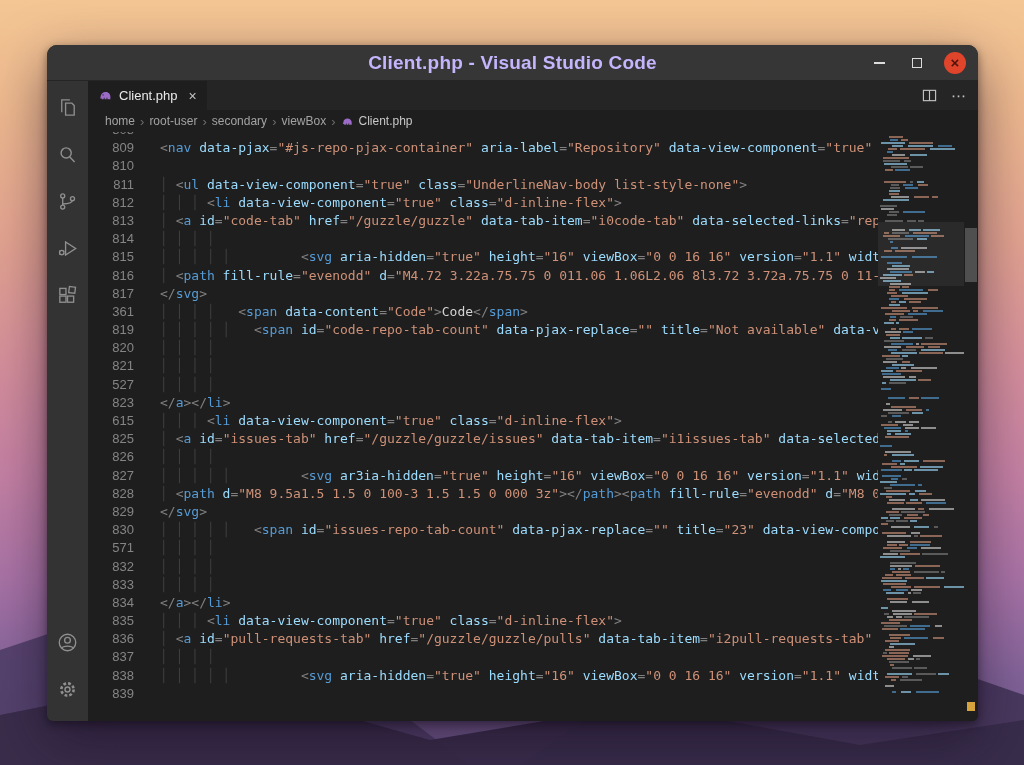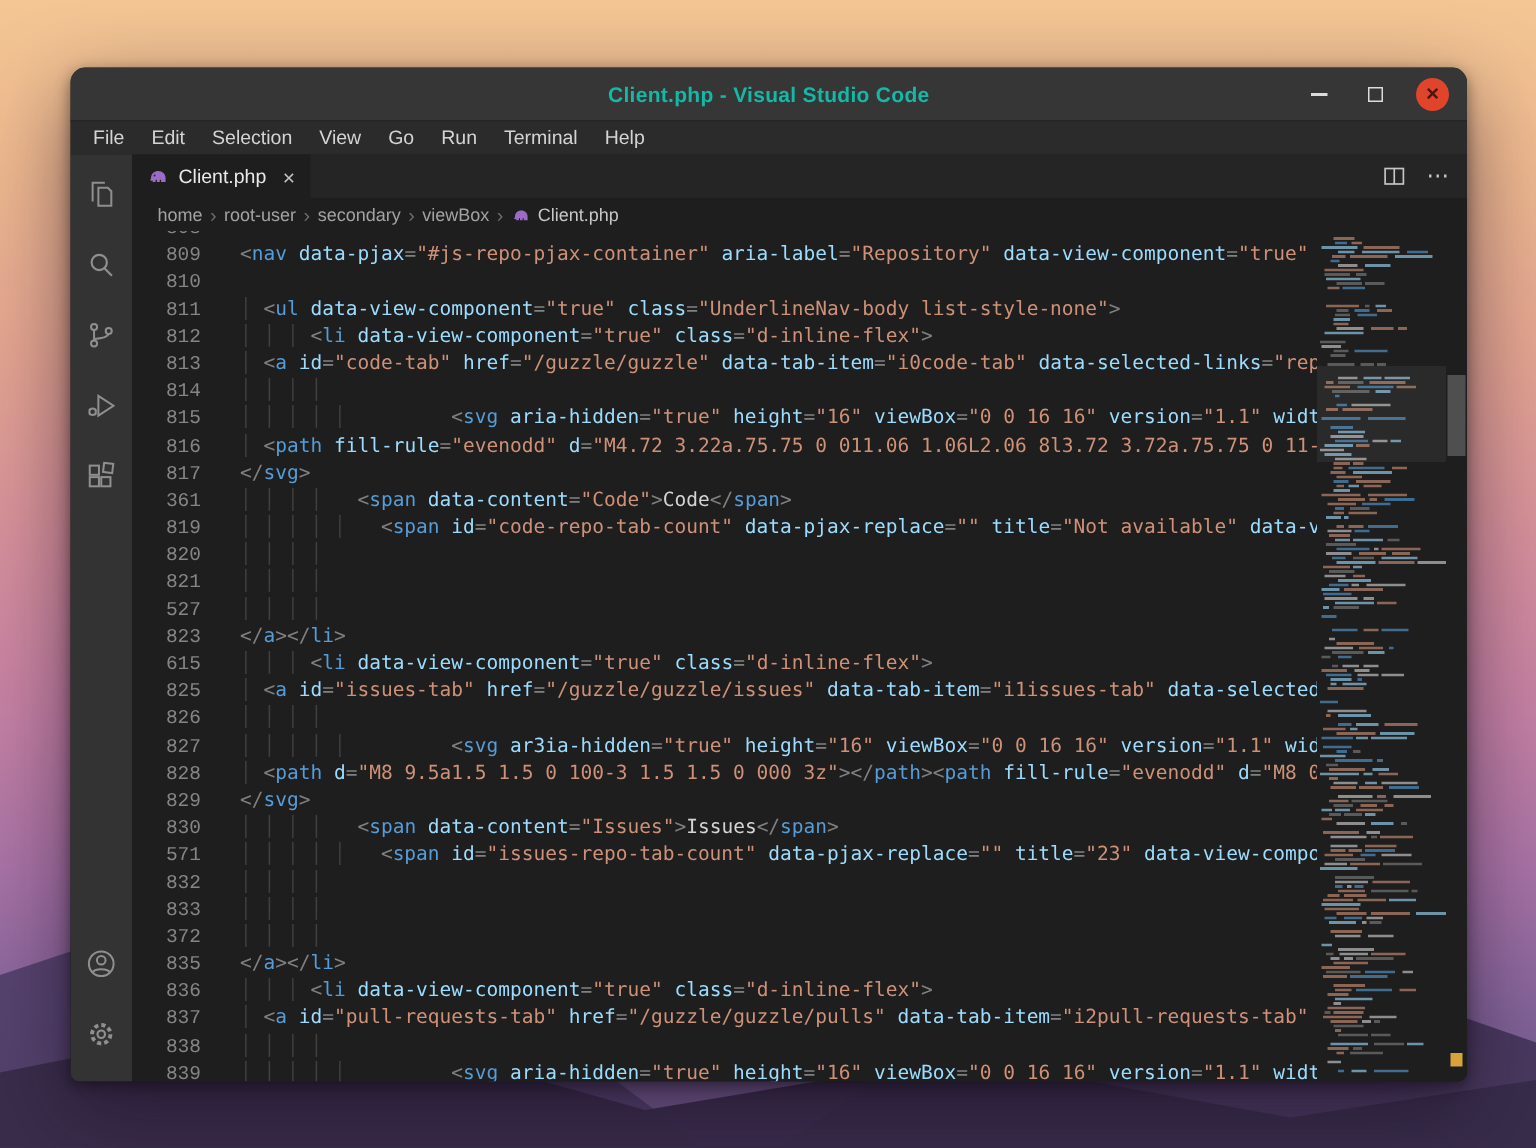--- a/index.html
+++ b/index.html
@@ -10,21 +10,21 @@
     background:linear-gradient(180deg,#f3c694 0%,#eeb98f 14%,#e3a391 32%,#d58f9c 48%,#c581a4 62%,#a873a6 76%,#84649a 88%,#6a5588 100%); }
   .mountains { position:absolute; left:0; bottom:0; width:1024px; height:210px; }
 
   
   .window { position:absolute; left:47px; top:45px; width:931px; height:676px;
     border-radius:10px 10px 6px 6px; overflow:hidden; background:#1e1e1e;
     box-shadow:0 20px 55px rgba(25,12,35,.55), 0 3px 10px rgba(0,0,0,.45); display:flex; flex-direction:column; }
 
   .titlebar { height:36px; background:#363636; border-bottom:1px solid #252525;
     display:flex; align-items:center; justify-content:center; position:relative; flex:0 0 auto; }
-  .title { color:#14b8a6; font-size:14px; font-weight:bold; letter-spacing:.2px; }
+  .title { color:#c4b5fd; font-size:19px; font-weight:bold; letter-spacing:.2px; }
   .win-controls { position:absolute; right:12px; top:0; height:100%; display:flex; align-items:center; gap:16px; }
   .wc { width:22px; height:22px; display:flex; align-items:center; justify-content:center; }
   .min-glyph { width:11px; height:2px; background:#dcdcdc; display:block; }
   .max-glyph { width:10px; height:10px; border:1.5px solid #dcdcdc; display:block; }
   .wc.close { background:#e0452c; border-radius:50%; color:#51140a; font-size:15px; font-weight:bold; line-height:1; }
 
   .menubar { height:22px; background:#2b2b2b; display:flex; align-items:center; padding-left:6px; flex:0 0 auto; }
   .menu-item { color:#d4d4d4; font-size:13px; padding:0 9px; line-height:22px; }
 
   .body-row { flex:1; display:flex; min-height:0; }
@@ -48,21 +48,21 @@
   .breadcrumbs { height:22px; background:#1e1e1e; display:flex; align-items:center; gap:5px; padding-left:17px;
     font-size:12px; color:#a3a3a3; flex:0 0 auto; }
   .bc-sep { color:#6d6d6d; font-size:13px; }
   .bc-file { color:#c7c7c7; }
   .bc-icon svg, .tab-icon svg { display:block; }
 
   
   .editor { flex:1; position:relative; background:#1e1e1e; overflow:hidden; }
   .gutter { position:absolute; left:0; top:-11px; width:72px; }
   .ln { height:18.2px; line-height:18.2px; text-align:right; padding-right:26px; color:#858585;
-    font-family:Liberation Mono, monospace; font-size:13px; }
+    font-family:Liberation Sans, sans-serif; font-size:13px; }
   .code { position:absolute; left:72px; right:100px; top:-11px; overflow:hidden; }
   .cl { height:18.2px; line-height:18.2px; white-space:pre; font-family:"DejaVu Sans Mono",monospace; font-size:13px; overflow:hidden; }
   .ig  { color:#3f3f3f; }
   .c-p { color:#808080; }
   .c-t { color:#569cd6; }
   .c-a { color:#9cdcfe; }
   .c-s { color:#ce9178; }
   .c-x { color:#d4d4d4; }
 
   
@@ -95,30 +95,20 @@
         </div>
       <div class="wc">
           <span class="max-glyph"></span>
         </div>
       <div class="wc close">
           <span>×</span>
         </div>
     </div>
   </div>
 
-  <div class="menubar">
-    <span class="menu-item">File</span>
-    <span class="menu-item">Edit</span>
-    <span class="menu-item">Selection</span>
-    <span class="menu-item">View</span>
-    <span class="menu-item">Go</span>
-    <span class="menu-item">Run</span>
-    <span class="menu-item">Terminal</span>
-    <span class="menu-item">Help</span>
-  </div>
 
   <div class="body-row">
     <div class="activitybar">
       <div class="ab-item">
         <svg viewBox="0 0 24 24" fill="none" stroke="#8f8f8f" stroke-width="1.4">
           <path d="M14.5 4H6v13"></path>
             <path d="M10 7.5h6.6l2.4 2.4V20H10z"></path>
         </svg>
       </div>
       <div class="ab-item">
@@ -228,21 +218,21 @@
             <div class="ln">615</div>
             <div class="ln">825</div>
             <div class="ln">826</div>
             <div class="ln">827</div>
             <div class="ln">828</div>
             <div class="ln">829</div>
             <div class="ln">830</div>
             <div class="ln">571</div>
             <div class="ln">832</div>
             <div class="ln">833</div>
-            <div class="ln">372</div>
+            <div class="ln">834</div>
             <div class="ln">835</div>
             <div class="ln">836</div>
             <div class="ln">837</div>
             <div class="ln">838</div>
             <div class="ln">839</div>
           </div>
         <div class="code">
             <div class="cl"></div>
             <div class="cl"><span class="c-p">&lt;</span><span class="c-t">nav</span><span class="c-a"> data-pjax</span><span class="c-p">=</span><span class="c-s">"#js-repo-pjax-container"</span><span class="c-a"> aria-label</span><span class="c-p">=</span><span class="c-s">"Repository"</span><span class="c-a"> data-view-component</span><span class="c-p">=</span><span class="c-s">"true"</span><span class="c-a"> class</span></div>
             <div class="cl"></div>
@@ -258,21 +248,20 @@
             <div class="cl"><span class="ig">│ │ │ │</span></div>
             <div class="cl"><span class="ig">│ │ │ │</span></div>
             <div class="cl"><span class="ig">│ │ │ │</span></div>
             <div class="cl"><span class="c-p">&lt;/</span><span class="c-t">a</span><span class="c-p">&gt;&lt;/</span><span class="c-t">li</span><span class="c-p">&gt;</span></div>
             <div class="cl"><span class="ig">│ │ │ </span><span class="c-p">&lt;</span><span class="c-t">li</span><span class="c-a"> data-view-component</span><span class="c-p">=</span><span class="c-s">"true"</span><span class="c-a"> class</span><span class="c-p">=</span><span class="c-s">"d-inline-flex"</span><span class="c-p">&gt;</span></div>
             <div class="cl"><span class="ig">│ </span><span class="c-p">&lt;</span><span class="c-t">a</span><span class="c-a"> id</span><span class="c-p">=</span><span class="c-s">"issues-tab"</span><span class="c-a"> href</span><span class="c-p">=</span><span class="c-s">"/guzzle/guzzle/issues"</span><span class="c-a"> data-tab-item</span><span class="c-p">=</span><span class="c-s">"i1issues-tab"</span><span class="c-a"> data-selected-links</span></div>
             <div class="cl"><span class="ig">│ │ │ │</span></div>
             <div class="cl"><span class="ig">│ │ │ │ │         </span><span class="c-p">&lt;</span><span class="c-t">svg</span><span class="c-a"> ar3ia-hidden</span><span class="c-p">=</span><span class="c-s">"true"</span><span class="c-a"> height</span><span class="c-p">=</span><span class="c-s">"16"</span><span class="c-a"> viewBox</span><span class="c-p">=</span><span class="c-s">"0 0 16 16"</span><span class="c-a"> version</span><span class="c-p">=</span><span class="c-s">"1.1"</span><span class="c-a"> width</span></div>
             <div class="cl"><span class="ig">│ </span><span class="c-p">&lt;</span><span class="c-t">path</span><span class="c-a"> d</span><span class="c-p">=</span><span class="c-s">"M8 9.5a1.5 1.5 0 100-3 1.5 1.5 0 000 3z"</span><span class="c-p">&gt;&lt;/</span><span class="c-t">path</span><span class="c-p">&gt;&lt;</span><span class="c-t">path</span><span class="c-a"> fill-rule</span><span class="c-p">=</span><span class="c-s">"evenodd"</span><span class="c-a"> d</span><span class="c-p">=</span><span class="c-s">"M8 0a8 8 0 100 16A8 8 0 008 0z"</span></div>
             <div class="cl"><span class="c-p">&lt;/</span><span class="c-t">svg</span><span class="c-p">&gt;</span></div>
-            <div class="cl"><span class="ig">│ │ │ │   </span><span class="c-p">&lt;</span><span class="c-t">span</span><span class="c-a"> data-content</span><span class="c-p">=</span><span class="c-s">"Issues"</span><span class="c-p">&gt;</span><span class="c-x">Issues</span><span class="c-p">&lt;/</span><span class="c-t">span</span><span class="c-p">&gt;</span></div>
             <div class="cl"><span class="ig">│ │ │ │ │   </span><span class="c-p">&lt;</span><span class="c-t">span</span><span class="c-a"> id</span><span class="c-p">=</span><span class="c-s">"issues-repo-tab-count"</span><span class="c-a"> data-pjax-replace</span><span class="c-p">=</span><span class="c-s">""</span><span class="c-a"> title</span><span class="c-p">=</span><span class="c-s">"23"</span><span class="c-a"> data-view-component</span></div>
             <div class="cl"><span class="ig">│ │ │ │</span></div>
             <div class="cl"><span class="ig">│ │ │ │</span></div>
             <div class="cl"><span class="ig">│ │ │ │</span></div>
             <div class="cl"><span class="c-p">&lt;/</span><span class="c-t">a</span><span class="c-p">&gt;&lt;/</span><span class="c-t">li</span><span class="c-p">&gt;</span></div>
             <div class="cl"><span class="ig">│ │ │ </span><span class="c-p">&lt;</span><span class="c-t">li</span><span class="c-a"> data-view-component</span><span class="c-p">=</span><span class="c-s">"true"</span><span class="c-a"> class</span><span class="c-p">=</span><span class="c-s">"d-inline-flex"</span><span class="c-p">&gt;</span></div>
             <div class="cl"><span class="ig">│ </span><span class="c-p">&lt;</span><span class="c-t">a</span><span class="c-a"> id</span><span class="c-p">=</span><span class="c-s">"pull-requests-tab"</span><span class="c-a"> href</span><span class="c-p">=</span><span class="c-s">"/guzzle/guzzle/pulls"</span><span class="c-a"> data-tab-item</span><span class="c-p">=</span><span class="c-s">"i2pull-requests-tab"</span><span class="c-a"> data-selected-links</span></div>
             <div class="cl"><span class="ig">│ │ │ │</span></div>
             <div class="cl"><span class="ig">│ │ │ │ │         </span><span class="c-p">&lt;</span><span class="c-t">svg</span><span class="c-a"> aria-hidden</span><span class="c-p">=</span><span class="c-s">"true"</span><span class="c-a"> height</span><span class="c-p">=</span><span class="c-s">"16"</span><span class="c-a"> viewBox</span><span class="c-p">=</span><span class="c-s">"0 0 16 16"</span><span class="c-a"> version</span><span class="c-p">=</span><span class="c-s">"1.1"</span><span class="c-a"> width</span></div>
           </div>

